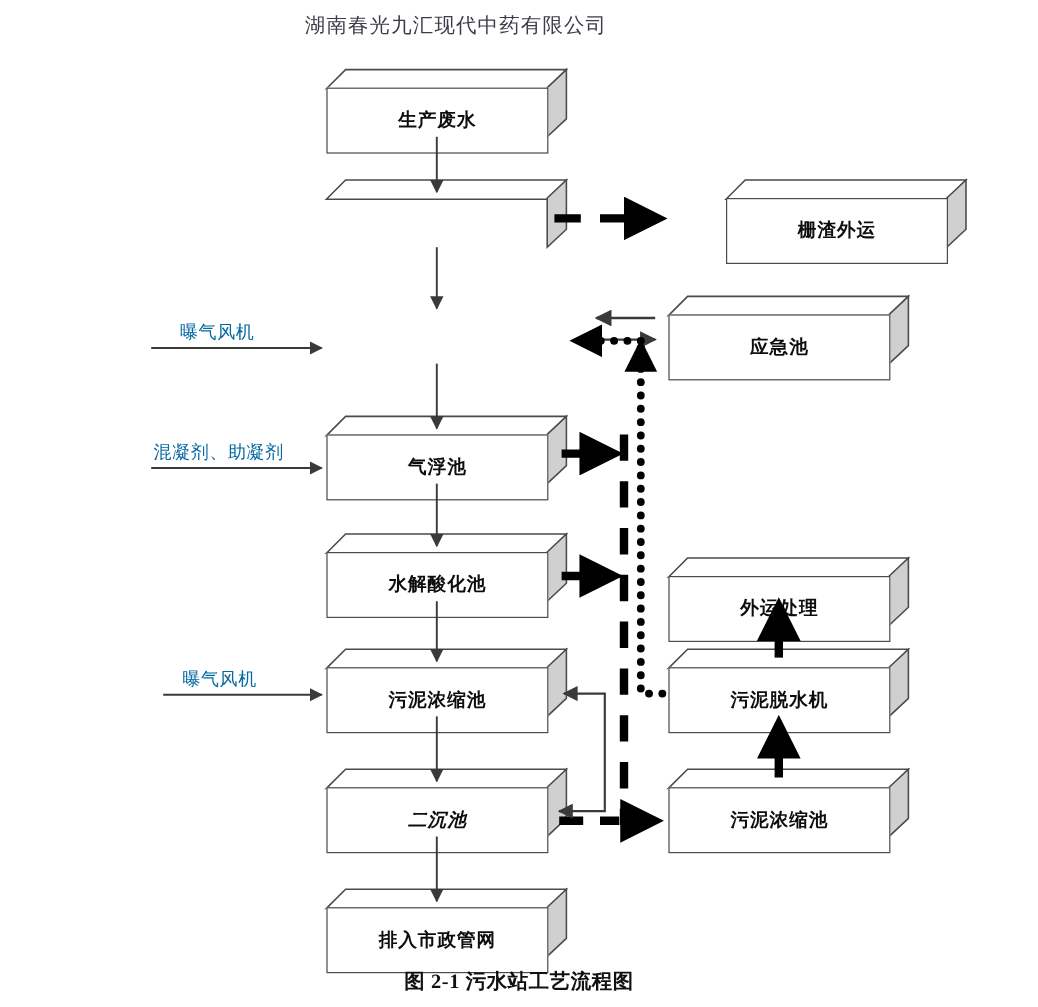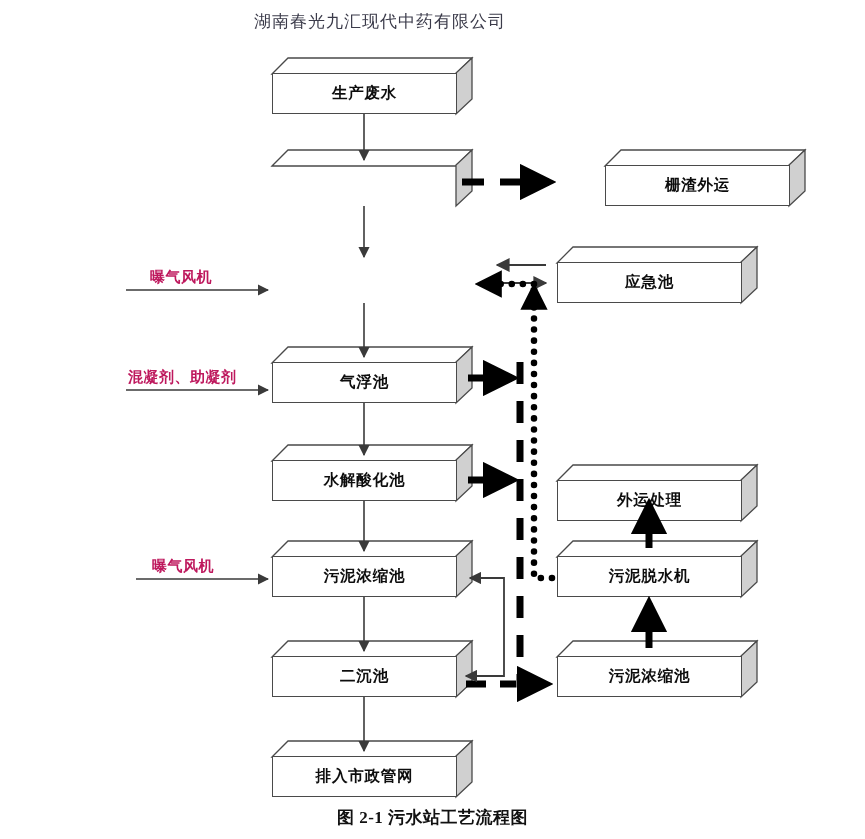--- a/index.html
+++ b/index.html
@@ -36,21 +36,21 @@
   }
   
   .box3d{
     position:absolute;
     width:200px;
     height:57px;
   }
   .box3d .front{
     position:absolute;
     left:0;top:15px;
-    width:185px;height:41px;
+    width:185px;height:55px;
     background:#ffffff;
     border:1.4px solid #4a4a4a;
     box-sizing:border-box;
     display:flex;align-items:center;justify-content:center;
   }
   .box3d .front .lbl{
     font-size:15.5px;
     font-weight:bold;
     color:#0d0d0d;
     letter-spacing:.8px;
@@ -69,22 +69,22 @@
   }
   .box3d svg{display:block;overflow:visible;}
 
   
   .conn{position:absolute;overflow:visible;}
   .conn svg{display:block;overflow:visible;}
 
   .io-label{
     position:absolute;
     font-size:15px;
-    font-weight:bold;
-    color:#be185d;
+    font-weight:normal;
+    color:#0369a1;
     letter-spacing:.5px;
     white-space:nowrap;
     font-family:"DejaVu Sans","Liberation Sans",sans-serif;
     text-align:center;
   }
 </style>
 </head>
 <body>
 
 <div id="canvas">
@@ -162,21 +162,21 @@
     <div class="side">
       <svg width="18" height="58" viewBox="0 0 18 58">
           <polygon points="0,15 16,0 16,41 0,56" fill="#d0d0d0" stroke="#4a4a4a" stroke-width="1.3"></polygon>
         </svg>
     </div>
     <div class="front">
       <span class="lbl">污泥浓缩池</span>
     </div>
   </div>
 
-  <div class="box3d" style="left:272px;top:641px;">
+  <div class="box3d" style="left:272px;top:641px;font-style:italic;">
     <div class="top">
       <svg width="200" height="16" viewBox="0 0 200 16">
           <polygon points="0,16 16,0 200,0 184,16" fill="#ffffff" stroke="#4a4a4a" stroke-width="1.3"></polygon>
         </svg>
     </div>
     <div class="side">
       <svg width="18" height="58" viewBox="0 0 18 58">
           <polygon points="0,15 16,0 16,41 0,56" fill="#d0d0d0" stroke="#4a4a4a" stroke-width="1.3"></polygon>
         </svg>
     </div>

